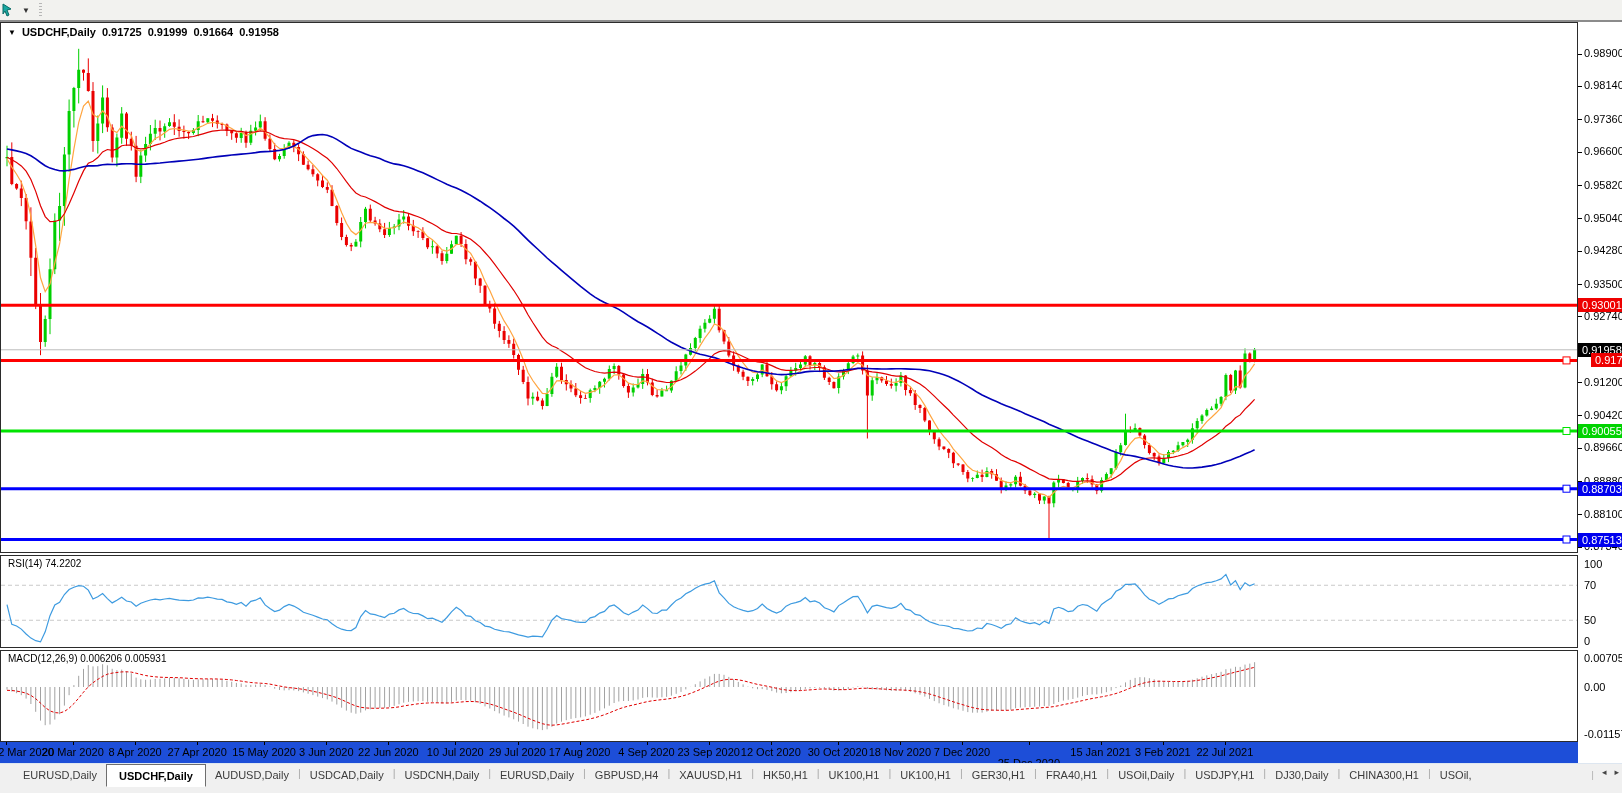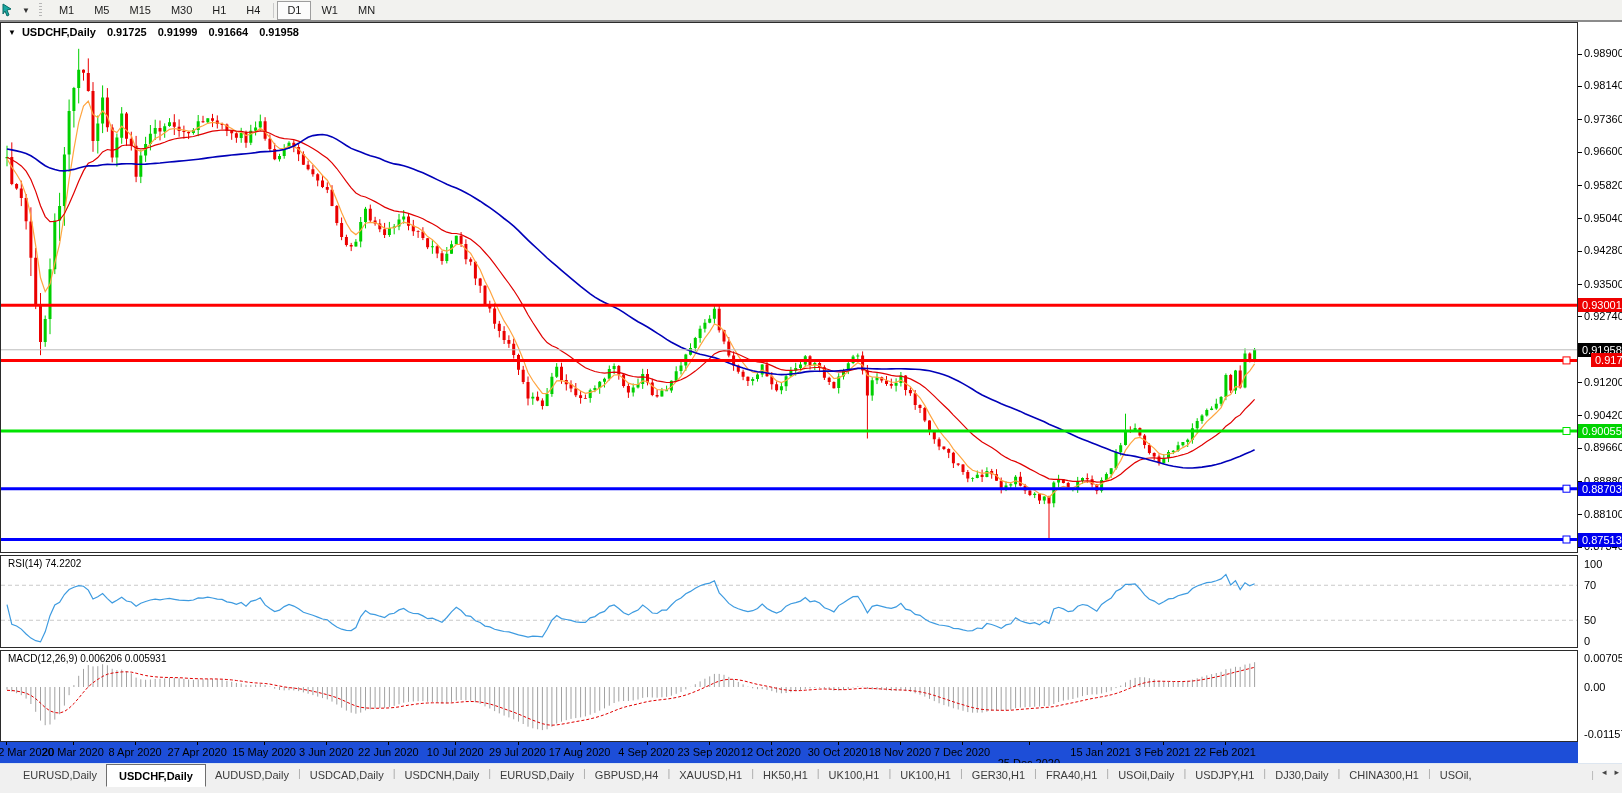--- a/index.html
+++ b/index.html
@@ -20,21 +20,21 @@
   
   .panel{position:absolute;left:0;background:#fff;border:1px solid #2b2b2b;box-sizing:border-box;}
   #main-panel{top:22px;width:1578px;height:531px;}
   #rsi-panel{top:555px;width:1578px;height:93px;}
   #macd-panel{top:650px;width:1578px;height:92px;}
   .panel svg{position:absolute;left:0;top:0;}
   .ind-label{position:absolute;left:7px;top:2px;font-size:10px;color:#000;white-space:nowrap;}
   #ohlc-title{position:absolute;left:8px;top:26px;font-size:11px;font-weight:700;color:#000;
               display:flex;align-items:center;gap:6px;z-index:5;}
   #ohlc-title .tri{font-size:8px;}
-  .num{margin-left:5px;}
+  .num{}
   
   .tickdash{position:absolute;left:1578px;width:4px;height:1px;background:#000;}
   .axis-label{position:absolute;left:1584px;font-size:11px;color:#000;height:13px;line-height:13px;}
   .axis-marker{position:absolute;left:1578px;width:44px;height:14px;font-size:11px;color:#fff;
                line-height:14px;padding-left:4px;box-sizing:border-box;white-space:nowrap;z-index:6;}
   
   #date-strip{position:absolute;left:0;top:742px;width:1578px;height:21px;background:#1d4ed8;overflow:hidden;}
   .datetick{position:absolute;top:0;width:1px;height:3px;background:#000;}
   .datelabel{position:absolute;top:4px;font-size:11px;color:#000;transform:translateX(-50%);white-space:nowrap;}
   
@@ -52,32 +52,20 @@
 <div id="app">
 
   <div class="toolbar">
     <div class="tool-icon">
       <svg width="16" height="14" viewBox="0 0 16 14">
         <polygon points="1,1 9,6 5,7 7,12 5,13 3,8 1,11" fill="#18a7a0" stroke="#0b6b66" stroke-width="1"></polygon>
       </svg>
       <span class="caret">▼</span>
     </div>
     <div class="grip"></div>
-    <div id="tf-buttons" style="display:flex;align-items:center;">
-        <div class="tfbtn">M1</div>
-        <div class="tfbtn">M5</div>
-        <div class="tfbtn">M15</div>
-        <div class="tfbtn">M30</div>
-        <div class="tfbtn">H1</div>
-        <div class="tfbtn">H4</div>
-        <div class="vsep"></div>
-        <div class="tfbtn active">D1</div>
-        <div class="tfbtn">W1</div>
-        <div class="tfbtn">MN</div>
-      </div>
   </div>
   <div class="splitbar"></div>
 
   <div class="panel" id="main-panel">
     <svg id="main-svg" width="1576" height="529">
         <path d="M6.0 122.7L6.0 143.3M44.2 292.5L44.2 323.8M49.0 235.5L49.0 311.2M53.8 190.4L53.8 251.1M58.6 169.8L58.6 218.0M63.4 124.0L63.4 202.8M68.1 76.5L68.1 149.0M72.9 63.9L72.9 104.5M77.7 25.8L77.7 80.4M96.8 92.5L96.8 130.5M101.6 62.4L101.6 110.1M115.9 110.5L115.9 143.6M120.7 84.1L120.7 120.8M139.8 126.9L139.8 160.1M144.6 113.8L144.6 138.9M149.4 102.0L149.4 127.4M154.2 96.7L154.2 117.0M163.7 100.4L163.7 114.8M168.5 95.1L168.5 103.8M192.4 105.0L192.4 111.7M197.2 92.0L197.2 113.2M206.8 95.3L206.8 100.5M240.2 104.8L240.2 119.8M249.8 101.8L249.8 122.1M254.6 98.5L254.6 112.5M259.3 91.6L259.3 107.4M278.5 130.8L278.5 138.5M283.2 121.2L283.2 135.7M288.0 118.2L288.0 126.0M354.9 216.1L354.9 223.6M359.7 194.0L359.7 224.3M364.5 183.9L364.5 205.4M388.4 198.9L388.4 213.9M393.2 201.0L393.2 211.3M398.0 190.9L398.0 207.2M402.7 187.1L402.7 200.7M431.4 217.2L431.4 230.8M445.8 224.0L445.8 240.4M450.5 217.6L450.5 230.7M455.3 212.7L455.3 221.4M531.8 369.5L531.8 381.8M546.1 365.0L546.1 383.2M550.9 349.9L550.9 373.8M555.7 340.1L555.7 355.0M589.2 365.6L589.2 379.7M593.9 362.4L593.9 369.2M598.7 358.0L598.7 370.8M603.5 354.6L603.5 364.5M608.3 342.5L608.3 357.4M613.1 340.4L613.1 351.1M632.2 360.5L632.2 373.5M637.0 355.6L637.0 365.5M641.7 345.8L641.7 365.9M660.9 364.9L660.9 373.5M665.6 362.6L665.6 367.7M670.4 357.4L670.4 369.8M675.2 343.3L675.2 358.4M680.0 337.8L680.0 351.5M684.8 330.8L684.8 347.9M689.5 320.3L689.5 332.5M694.3 313.9L694.3 328.4M699.1 302.6L699.1 319.7M703.9 296.1L703.9 309.5M708.7 292.2L708.7 300.3M713.4 282.3L713.4 300.7M751.7 354.1L751.7 362.4M756.5 349.6L756.5 358.6M761.2 341.2L761.2 354.2M780.4 359.2L780.4 371.2M785.1 351.1L785.1 368.0M789.9 343.9L789.9 353.8M794.7 339.8L794.7 352.6M799.5 337.0L799.5 348.3M804.3 332.0L804.3 343.6M813.8 337.8L813.8 347.0M837.7 350.3L837.7 370.5M842.5 345.8L842.5 356.5M847.3 336.9L847.3 351.1M852.1 331.9L852.1 341.1M856.8 330.5L856.8 338.0M871.2 354.2L871.2 377.8M876.0 350.2L876.0 361.1M895.1 355.3L895.1 368.5M899.9 349.0L899.9 363.5M971.6 454.3L971.6 458.7M976.3 447.5L976.3 455.3M985.9 444.3L985.9 454.3M1005.0 458.3L1005.0 468.1M1009.8 459.3L1009.8 466.1M1014.6 452.1L1014.6 464.6M1033.7 469.2L1033.7 475.1M1043.3 473.2L1043.3 481.1M1052.8 458.2L1052.8 484.3M1057.6 451.8L1057.6 464.6M1071.9 464.5L1071.9 468.4M1076.7 453.9L1076.7 469.9M1081.5 454.4L1081.5 460.7M1100.6 454.4L1100.6 469.6M1105.4 449.4L1105.4 457.4M1110.2 445.2L1110.2 454.7M1115.0 426.1L1115.0 446.9M1119.7 419.9L1119.7 432.6M1124.5 390.7L1124.5 422.6M1134.1 400.5L1134.1 407.3M1162.8 431.1L1162.8 440.9M1167.5 427.1L1167.5 439.1M1172.3 427.1L1172.3 431.1M1177.1 418.7L1177.1 428.9M1181.9 419.0L1181.9 423.6M1186.7 415.6L1186.7 424.0M1191.4 400.3L1191.4 420.7M1196.2 395.2L1196.2 410.4M1201.0 391.2L1201.0 400.8M1205.8 385.5L1205.8 393.6M1210.6 383.3L1210.6 387.2M1215.3 375.7L1215.3 386.8M1220.1 373.0L1220.1 383.2M1224.9 350.4L1224.9 377.2M1234.5 346.9L1234.5 371.0M1244.0 325.4L1244.0 365.3M1253.6 325.0L1253.6 339.3" stroke="#00cf00" stroke-width="1" fill="none"></path>
         <path d="M10.8 119.4L10.8 162.2M15.6 160.2L15.6 166.8M20.3 157.7L20.3 183.1M25.1 171.0L25.1 206.5M29.9 184.3L29.9 253.0M34.7 225.0L34.7 286.1M39.5 270.0L39.5 332.2M82.5 46.4L82.5 57.6M87.3 35.4L87.3 68.7M92.0 59.1L92.0 128.8M106.4 65.1L106.4 108.8M111.2 101.3L111.2 139.4M125.5 89.0L125.5 122.8M130.3 108.7L130.3 127.6M135.1 112.9L135.1 159.2M159.0 97.5L159.0 117.4M173.3 91.2L173.3 112.0M178.1 96.4L178.1 113.8M182.9 102.6L182.9 115.6M187.6 108.3L187.6 116.1M202.0 92.8L202.0 99.8M211.5 90.9L211.5 104.1M216.3 92.4L216.3 105.5M221.1 99.6L221.1 106.3M225.9 100.5L225.9 113.1M230.7 107.8L230.7 116.8M235.4 109.2L235.4 119.8M245.0 107.6L245.0 124.8M264.1 94.2L264.1 117.7M268.9 111.4L268.9 128.0M273.7 119.9L273.7 137.2M292.8 117.2L292.8 129.2M297.6 121.1L297.6 138.1M302.4 128.3L302.4 142.0M307.1 137.7L307.1 147.4M311.9 142.0L311.9 153.7M316.7 150.2L316.7 163.3M321.5 152.1L321.5 165.1M326.3 159.4L326.3 170.1M331.0 162.2L331.0 183.2M335.8 182.0L335.8 202.5M340.6 194.5L340.6 217.2M345.4 211.7L345.4 223.6M350.2 219.9L350.2 228.1M369.3 181.6L369.3 199.6M374.1 193.8L374.1 202.7M378.8 196.2L378.8 209.2M383.6 199.9L383.6 215.0M407.5 190.8L407.5 207.3M412.3 196.9L412.3 212.9M417.1 207.3L417.1 214.9M421.9 204.2L421.9 217.1M426.6 215.0L426.6 226.1M436.2 222.0L436.2 235.2M441.0 227.7L441.0 241.7M460.1 209.1L460.1 224.0M464.9 216.3L464.9 241.3M469.7 234.4L469.7 242.5M474.4 238.2L474.4 262.1M479.2 254.9L479.2 269.9M484.0 262.2L484.0 282.3M488.8 277.7L488.8 289.7M493.6 280.4L493.6 305.8M498.3 297.9L498.3 314.4M503.1 303.2L503.1 321.0M507.9 312.3L507.9 324.9M512.7 315.6L512.7 335.6M517.5 330.7L517.5 352.0M522.2 342.9L522.2 361.1M527.0 353.5L527.0 382.4M536.6 368.5L536.6 378.3M541.4 375.3L541.4 386.5M560.5 339.7L560.5 360.8M565.3 351.3L565.3 367.5M570.0 357.3L570.0 369.2M574.8 360.0L574.8 374.1M579.6 367.7L579.6 380.7M584.4 371.5L584.4 375.5M617.8 342.0L617.8 356.7M622.6 350.2L622.6 364.7M627.4 360.1L627.4 374.9M646.5 346.1L646.5 362.4M651.3 355.8L651.3 373.2M656.1 366.7L656.1 374.7M718.2 281.6L718.2 309.6M723.0 306.7L723.0 321.2M727.8 314.0L727.8 334.3M732.6 328.4L732.6 347.8M737.3 341.6L737.3 350.7M742.1 346.6L742.1 357.2M746.9 353.5L746.9 363.0M766.0 338.0L766.0 353.8M770.8 349.1L770.8 366.6M775.6 358.4L775.6 368.6M809.0 332.1L809.0 346.5M818.6 338.9L818.6 349.1M823.4 342.3L823.4 357.0M828.2 353.7L828.2 362.0M832.9 358.4L832.9 365.5M861.6 328.4L861.6 351.5M866.4 342.0L866.4 415.5M880.7 353.6L880.7 359.7M885.5 353.0L885.5 362.9M890.3 355.6L890.3 365.6M904.6 352.1L904.6 372.5M909.4 364.3L909.4 372.9M914.2 367.0L914.2 386.9M919.0 381.3L919.0 390.0M923.8 384.0L923.8 399.1M928.5 397.3L928.5 412.1M933.3 407.6L933.3 420.8M938.1 414.4L938.1 427.2M942.9 423.5L942.9 427.1M947.7 425.3L947.7 435.1M952.4 428.8L952.4 445.0M957.2 440.2L957.2 443.1M962.0 441.1L962.0 451.8M966.8 447.0L966.8 459.2M981.1 446.6L981.1 459.0M990.7 445.9L990.7 455.7M995.5 446.2L995.5 457.9M1000.2 454.5L1000.2 470.4M1019.4 448.9L1019.4 463.4M1024.1 460.9L1024.1 471.0M1028.9 467.4L1028.9 473.1M1038.5 470.0L1038.5 481.0M1048.0 472.7L1048.0 516.5M1062.4 456.0L1062.4 460.4M1067.2 459.0L1067.2 466.8M1086.3 450.4L1086.3 460.0M1091.1 452.5L1091.1 464.6M1095.8 461.1L1095.8 471.2M1129.3 403.3L1129.3 409.9M1138.9 404.4L1138.9 413.7M1143.6 411.0L1143.6 425.5M1148.4 420.4L1148.4 431.5M1153.2 429.4L1153.2 437.2M1158.0 431.3L1158.0 442.6M1229.7 350.9L1229.7 370.1M1239.2 342.4L1239.2 365.7M1248.8 329.4L1248.8 339.4" stroke="#ea0000" stroke-width="1" fill="none"></path>
         <path d="M4.5 134.1h3v1.1h-3zM42.7 296.1h3v22.8h-3zM47.5 246.2h3v49.9h-3zM52.3 197.6h3v48.6h-3zM57.1 182.9h3v14.7h-3zM61.9 131.4h3v51.5h-3zM66.6 87.9h3v43.5h-3zM71.4 65.1h3v22.8h-3zM76.2 46.7h3v18.4h-3zM95.3 100.5h3v17.6h-3zM100.1 74.4h3v26.1h-3zM114.4 114.6h3v19.8h-3zM119.2 90.6h3v24.1h-3zM138.3 132.6h3v21.2h-3zM143.1 120.9h3v11.7h-3zM147.9 110.7h3v10.2h-3zM152.7 104.9h3v5.8h-3zM162.2 103.2h3v5.4h-3zM167.0 99.2h3v3.9h-3zM190.9 106.9h3v3.2h-3zM195.7 98.3h3v8.6h-3zM205.3 95.3h3v4.0h-3zM238.7 110.1h3v4.8h-3zM248.3 107.7h3v12.0h-3zM253.1 104.6h3v3.1h-3zM257.8 98.2h3v6.4h-3zM277.0 133.0h3v3.2h-3zM281.7 124.9h3v8.2h-3zM286.5 119.7h3v5.2h-3zM353.4 218.7h3v4.8h-3zM358.2 199.1h3v19.5h-3zM363.0 185.7h3v13.4h-3zM386.9 205.0h3v7.0h-3zM391.7 203.4h3v1.6h-3zM396.5 196.6h3v6.9h-3zM401.2 193.5h3v3.1h-3zM429.9 223.3h3v1.0h-3zM444.3 230.7h3v7.4h-3zM449.0 221.3h3v9.4h-3zM453.8 212.8h3v8.5h-3zM530.3 373.7h3v1.8h-3zM544.6 371.0h3v12.0h-3zM549.4 353.8h3v17.2h-3zM554.2 343.8h3v10.0h-3zM587.7 367.2h3v7.8h-3zM592.4 365.0h3v2.1h-3zM597.2 358.7h3v6.4h-3zM602.0 355.7h3v3.0h-3zM606.8 346.1h3v9.6h-3zM611.6 343.0h3v3.1h-3zM630.7 364.4h3v5.0h-3zM635.5 360.9h3v3.5h-3zM640.2 351.0h3v9.9h-3zM659.4 367.4h3v6.1h-3zM664.1 367.3h3v0.9h-3zM668.9 357.8h3v9.6h-3zM673.7 348.2h3v9.6h-3zM678.5 342.6h3v5.5h-3zM683.3 331.6h3v11.0h-3zM688.0 324.9h3v6.8h-3zM692.8 315.1h3v9.8h-3zM697.6 305.7h3v9.4h-3zM702.4 299.7h3v6.0h-3zM707.2 295.7h3v4.0h-3zM711.9 285.7h3v10.1h-3zM750.2 356.0h3v1.9h-3zM755.0 351.5h3v4.5h-3zM759.7 341.5h3v10.0h-3zM778.9 363.2h3v4.1h-3zM783.6 353.2h3v10.0h-3zM788.4 347.4h3v5.8h-3zM793.2 344.9h3v2.5h-3zM798.0 341.6h3v3.3h-3zM802.8 333.2h3v8.4h-3zM812.3 340.0h3v1.9h-3zM836.2 353.4h3v11.7h-3zM841.0 347.6h3v5.8h-3zM845.8 340.2h3v7.4h-3zM850.6 333.5h3v6.6h-3zM855.3 332.6h3v0.9h-3zM869.7 357.2h3v15.4h-3zM874.5 354.3h3v2.9h-3zM893.6 360.1h3v2.7h-3zM898.4 352.6h3v7.5h-3zM970.1 454.9h3v0.9h-3zM974.8 451.7h3v3.2h-3zM984.4 448.0h3v6.0h-3zM1003.5 462.6h3v4.1h-3zM1008.3 461.3h3v1.3h-3zM1013.1 453.8h3v7.5h-3zM1032.2 470.7h3v1.3h-3zM1041.8 473.5h3v4.1h-3zM1051.3 459.5h3v20.8h-3zM1056.1 456.6h3v2.9h-3zM1070.4 465.3h3v1.3h-3zM1075.2 458.0h3v7.3h-3zM1080.0 454.9h3v3.1h-3zM1099.1 457.1h3v10.6h-3zM1103.9 451.0h3v6.1h-3zM1108.7 445.2h3v5.8h-3zM1113.5 429.3h3v15.9h-3zM1118.2 422.2h3v7.1h-3zM1123.0 406.9h3v15.2h-3zM1132.6 405.0h3v2.0h-3zM1161.3 435.2h3v5.1h-3zM1166.0 429.1h3v6.0h-3zM1170.8 427.8h3v1.3h-3zM1175.6 422.2h3v5.6h-3zM1180.4 419.1h3v3.2h-3zM1185.2 416.7h3v2.4h-3zM1189.9 405.2h3v11.5h-3zM1194.7 398.1h3v7.2h-3zM1199.5 392.6h3v5.5h-3zM1204.3 387.1h3v5.5h-3zM1209.1 385.6h3v1.4h-3zM1213.8 380.8h3v4.8h-3zM1218.6 374.1h3v6.7h-3zM1223.4 352.0h3v22.1h-3zM1233.0 347.4h3v20.1h-3zM1242.5 330.6h3v33.8h-3zM1252.1 326.8h3v9.9h-3z" fill="#00cf00"></path>
         <path d="M9.3 134.1h3v26.9h-3zM14.1 161.0h3v4.5h-3zM18.8 165.4h3v9.7h-3zM23.6 175.1h3v23.2h-3zM28.4 198.4h3v36.4h-3zM33.2 234.7h3v47.4h-3zM38.0 282.1h3v36.9h-3zM81.0 46.7h3v3.1h-3zM85.8 49.9h3v18.2h-3zM90.5 68.1h3v50.0h-3zM104.9 74.4h3v29.9h-3zM109.7 104.4h3v30.1h-3zM124.0 90.6h3v25.2h-3zM128.8 115.8h3v7.0h-3zM133.6 122.8h3v31.0h-3zM157.5 104.9h3v3.7h-3zM171.8 99.2h3v4.6h-3zM176.6 103.8h3v4.3h-3zM181.4 108.1h3v0.9h-3zM186.1 109.0h3v1.2h-3zM200.5 98.3h3v1.0h-3zM210.0 95.3h3v2.4h-3zM214.8 97.6h3v3.5h-3zM219.6 101.1h3v0.9h-3zM224.4 101.5h3v6.6h-3zM229.2 108.1h3v2.2h-3zM233.9 110.2h3v4.6h-3zM243.5 110.1h3v9.6h-3zM262.6 98.2h3v17.6h-3zM267.4 115.8h3v10.1h-3zM272.2 125.9h3v10.3h-3zM291.3 119.7h3v4.2h-3zM296.1 123.9h3v7.4h-3zM300.9 131.3h3v10.4h-3zM305.6 141.7h3v4.6h-3zM310.4 146.3h3v5.0h-3zM315.2 151.3h3v6.2h-3zM320.0 157.5h3v6.6h-3zM324.8 164.1h3v2.6h-3zM329.5 166.7h3v16.2h-3zM334.3 182.9h3v17.0h-3zM339.1 199.9h3v14.1h-3zM343.9 214.0h3v8.1h-3zM348.7 222.1h3v1.4h-3zM367.8 185.7h3v11.9h-3zM372.6 197.6h3v2.9h-3zM377.3 200.5h3v5.8h-3zM382.1 206.3h3v5.7h-3zM406.0 193.5h3v9.3h-3zM410.8 202.8h3v5.4h-3zM415.6 208.2h3v0.9h-3zM420.4 208.6h3v6.5h-3zM425.1 215.2h3v9.1h-3zM434.7 223.3h3v7.1h-3zM439.5 230.3h3v7.7h-3zM458.6 212.8h3v8.2h-3zM463.4 221.0h3v15.2h-3zM468.2 236.2h3v2.5h-3zM472.9 238.7h3v16.9h-3zM477.7 255.6h3v7.2h-3zM482.5 262.8h3v18.5h-3zM487.3 281.3h3v4.2h-3zM492.1 285.5h3v15.2h-3zM496.8 300.7h3v7.4h-3zM501.6 308.1h3v8.9h-3zM506.4 317.0h3v3.8h-3zM511.2 320.8h3v11.2h-3zM516.0 332.0h3v14.7h-3zM520.7 346.7h3v12.2h-3zM525.5 359.0h3v16.6h-3zM535.1 373.7h3v3.7h-3zM539.9 377.4h3v5.6h-3zM559.0 343.8h3v13.3h-3zM563.8 357.1h3v4.2h-3zM568.5 361.2h3v4.2h-3zM573.3 365.4h3v6.9h-3zM578.1 372.3h3v2.6h-3zM582.9 374.9h3v0.9h-3zM616.3 343.0h3v8.4h-3zM621.1 351.4h3v11.7h-3zM625.9 363.1h3v6.4h-3zM645.0 351.0h3v8.5h-3zM649.8 359.6h3v12.4h-3zM654.6 371.9h3v1.5h-3zM716.7 285.7h3v21.5h-3zM721.5 307.1h3v11.3h-3zM726.3 318.4h3v14.2h-3zM731.1 332.6h3v9.9h-3zM735.8 342.5h3v6.3h-3zM740.6 348.8h3v5.0h-3zM745.4 353.8h3v4.1h-3zM764.5 341.5h3v11.7h-3zM769.3 353.2h3v8.0h-3zM774.1 361.2h3v6.0h-3zM807.5 333.2h3v8.7h-3zM817.1 340.0h3v4.2h-3zM821.9 344.2h3v10.5h-3zM826.7 354.7h3v4.3h-3zM831.4 359.0h3v6.2h-3zM860.1 332.6h3v14.8h-3zM864.9 347.4h3v25.2h-3zM879.2 354.3h3v3.2h-3zM884.0 357.6h3v3.4h-3zM888.8 360.9h3v1.9h-3zM903.1 352.6h3v14.3h-3zM907.9 366.9h3v3.3h-3zM912.7 370.2h3v11.9h-3zM917.5 382.1h3v2.8h-3zM922.3 384.9h3v12.5h-3zM927.0 397.4h3v11.2h-3zM931.8 408.6h3v7.7h-3zM936.6 416.3h3v7.2h-3zM941.4 423.5h3v2.4h-3zM946.2 425.9h3v3.9h-3zM950.9 429.8h3v10.5h-3zM955.7 440.4h3v1.3h-3zM960.5 441.6h3v7.4h-3zM965.3 449.1h3v6.4h-3zM979.6 451.7h3v2.2h-3zM989.2 448.0h3v3.3h-3zM994.0 451.3h3v6.5h-3zM998.7 457.8h3v9.0h-3zM1017.9 453.8h3v9.0h-3zM1022.6 462.8h3v4.8h-3zM1027.4 467.6h3v4.4h-3zM1037.0 470.7h3v6.9h-3zM1046.5 473.5h3v6.9h-3zM1060.9 456.6h3v3.4h-3zM1065.7 460.0h3v6.6h-3zM1084.8 454.9h3v1.4h-3zM1089.6 456.3h3v5.2h-3zM1094.3 461.5h3v6.2h-3zM1127.8 406.9h3v0.9h-3zM1137.4 405.0h3v7.5h-3zM1142.1 412.5h3v9.6h-3zM1146.9 422.1h3v8.0h-3zM1151.7 430.1h3v3.5h-3zM1156.5 433.6h3v6.7h-3zM1228.2 352.0h3v15.5h-3zM1237.7 347.4h3v17.0h-3zM1247.3 330.6h3v7.5h-3z" fill="#ea0000"></path>
         <polyline points="6.0,135.7 10.8,144.1 15.6,151.2 20.3,159.2 25.1,172.3 29.9,193.1 34.7,222.7 39.5,254.8 44.2,268.6 49.0,261.1 53.8,240.0 58.6,221.0 63.4,191.1 68.1,156.7 72.9,126.2 77.7,99.7 82.5,83.1 87.3,78.1 92.0,91.4 96.8,94.5 101.6,87.8 106.4,93.3 111.2,107.0 115.9,109.5 120.7,103.2 125.5,107.4 130.3,112.5 135.1,126.3 139.8,128.4 144.6,125.9 149.4,120.8 154.2,115.5 159.0,113.2 163.7,109.8 168.5,106.3 173.3,105.5 178.1,106.3 182.9,107.2 187.6,108.2 192.4,107.8 197.2,104.6 202.0,102.8 206.8,100.3 211.5,99.4 216.3,100.0 221.1,100.5 225.9,103.0 230.7,105.4 235.4,108.6 240.2,109.1 245.0,112.6 249.8,111.0 254.6,108.9 259.3,105.3 264.1,108.8 268.9,114.5 273.7,121.7 278.5,125.5 283.2,125.3 288.0,123.4 292.8,123.6 297.6,126.2 302.4,131.3 307.1,136.3 311.9,141.3 316.7,146.7 321.5,152.5 326.3,157.2 331.0,165.8 335.8,177.2 340.6,189.4 345.4,200.3 350.2,208.0 354.9,211.6 359.7,207.4 364.5,200.2 369.3,199.3 374.1,199.7 378.8,201.9 383.6,205.3 388.4,205.2 393.2,204.6 398.0,201.9 402.7,199.1 407.5,200.3 412.3,202.9 417.1,204.8 421.9,208.3 426.6,213.6 431.4,216.8 436.2,221.3 441.0,226.9 445.8,228.2 450.5,225.9 455.3,221.5 460.1,221.3 464.9,226.3 469.7,230.4 474.4,238.8 479.2,246.8 484.0,258.3 488.8,267.4 493.6,278.5 498.3,288.4 503.1,297.9 507.9,305.5 512.7,314.4 517.5,325.1 522.2,336.4 527.0,349.5 531.8,357.5 536.6,364.2 541.4,370.4 546.1,370.6 550.9,365.0 555.7,357.9 560.5,357.6 565.3,358.8 570.0,361.0 574.8,364.8 579.6,368.1 584.4,370.4 589.2,369.3 593.9,367.9 598.7,364.8 603.5,361.8 608.3,356.5 613.1,352.0 617.8,351.8 622.6,355.6 627.4,360.2 632.2,361.6 637.0,361.4 641.7,357.9 646.5,358.5 651.3,363.0 656.1,366.5 660.9,366.8 665.6,367.0 670.4,363.9 675.2,358.7 680.0,353.3 684.8,346.1 689.5,339.0 694.3,331.0 699.1,322.6 703.9,315.0 708.7,308.6 713.4,300.9 718.2,303.0 723.0,308.1 727.8,316.3 732.6,325.0 737.3,332.9 742.1,339.9 746.9,345.9 751.7,349.3 756.5,350.0 761.2,347.2 766.0,349.2 770.8,353.2 775.6,357.9 780.4,359.6 785.1,357.5 789.9,354.1 794.7,351.1 799.5,347.9 804.3,343.0 809.0,342.6 813.8,341.8 818.6,342.6 823.4,346.6 828.2,350.7 832.9,355.5 837.7,354.8 842.5,352.4 847.3,348.3 852.1,343.4 856.8,339.8 861.6,342.3 866.4,352.4 871.2,354.0 876.0,354.1 880.7,355.3 885.5,357.2 890.3,359.0 895.1,359.4 899.9,357.1 904.6,360.4 909.4,363.7 914.2,369.8 919.0,374.8 923.8,382.4 928.5,391.1 933.3,399.5 938.1,407.5 942.9,413.6 947.7,419.0 952.4,426.1 957.2,431.3 962.0,437.2 966.8,443.3 971.6,447.2 976.3,448.7 981.1,450.4 985.9,449.6 990.7,450.2 995.5,452.7 1000.2,457.4 1005.0,459.1 1009.8,459.9 1014.6,457.8 1019.4,459.5 1024.1,462.2 1028.9,465.4 1033.7,467.2 1038.5,470.7 1043.3,471.6 1048.0,474.5 1052.8,469.5 1057.6,465.2 1062.4,463.4 1067.2,464.5 1071.9,464.8 1076.7,462.5 1081.5,460.0 1086.3,458.7 1091.1,459.7 1095.8,462.4 1100.6,460.6 1105.4,457.4 1110.2,453.3 1115.0,445.3 1119.7,437.6 1124.5,427.4 1129.3,420.6 1134.1,415.4 1138.9,414.4 1143.6,417.0 1148.4,421.4 1153.2,425.4 1158.0,430.4 1162.8,432.0 1167.5,431.0 1172.3,430.0 1177.1,427.4 1181.9,424.6 1186.7,422.0 1191.4,416.4 1196.2,410.3 1201.0,404.4 1205.8,398.6 1210.6,394.3 1215.3,389.8 1220.1,384.6 1224.9,373.7 1229.7,371.6 1234.5,363.6 1239.2,363.8 1244.0,352.8 1248.8,347.9 1253.6,340.9 " fill="none" stroke="#ffa540" stroke-width="1.2"></polyline>
@@ -204,21 +192,21 @@
       <div class="datelabel" style="left: 899.9px;">18 Nov 2020</div>
       <div class="datetick" style="left: 962px;"></div>
       <div class="datelabel" style="left: 962px;">7 Dec 2020</div>
       <div class="datetick" style="left: 1028.9px;"></div>
       <div class="datelabel" style="left: 1028.9px; margin-top: 11px;">25 Dec 2020</div>
       <div class="datetick" style="left: 1100.6px;"></div>
       <div class="datelabel" style="left: 1100.6px;">15 Jan 2021</div>
       <div class="datetick" style="left: 1162.8px;"></div>
       <div class="datelabel" style="left: 1162.8px;">3 Feb 2021</div>
       <div class="datetick" style="left: 1224.9px;"></div>
-      <div class="datelabel" style="left: 1224.9px;">22 Feb 2021</div>
+      <div class="datelabel" style="left: 1224.9px;">22 Jul 2021</div>
     </div>
 
   <div id="tab-strip">
       <div style="width: 14px;"></div>
       <div class="tab">EURUSD,Daily</div>
       <div class="tab active">USDCHF,Daily</div>
       <div class="tab">AUDUSD,Daily</div>
       <span class="tabsep">|</span>
       <div class="tab">USDCAD,Daily</div>
       <span class="tabsep">|</span>

